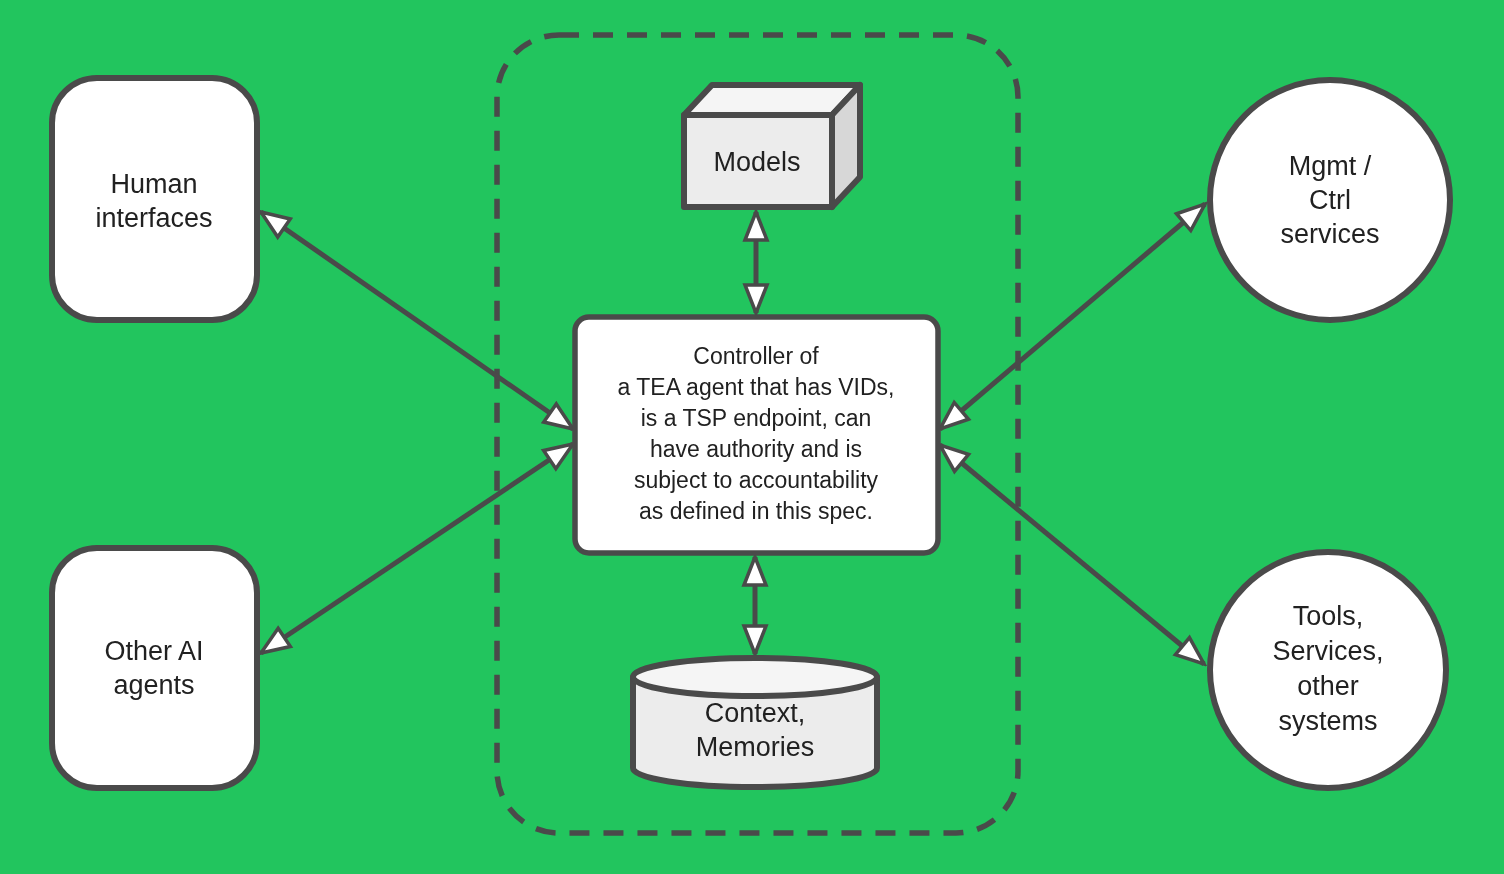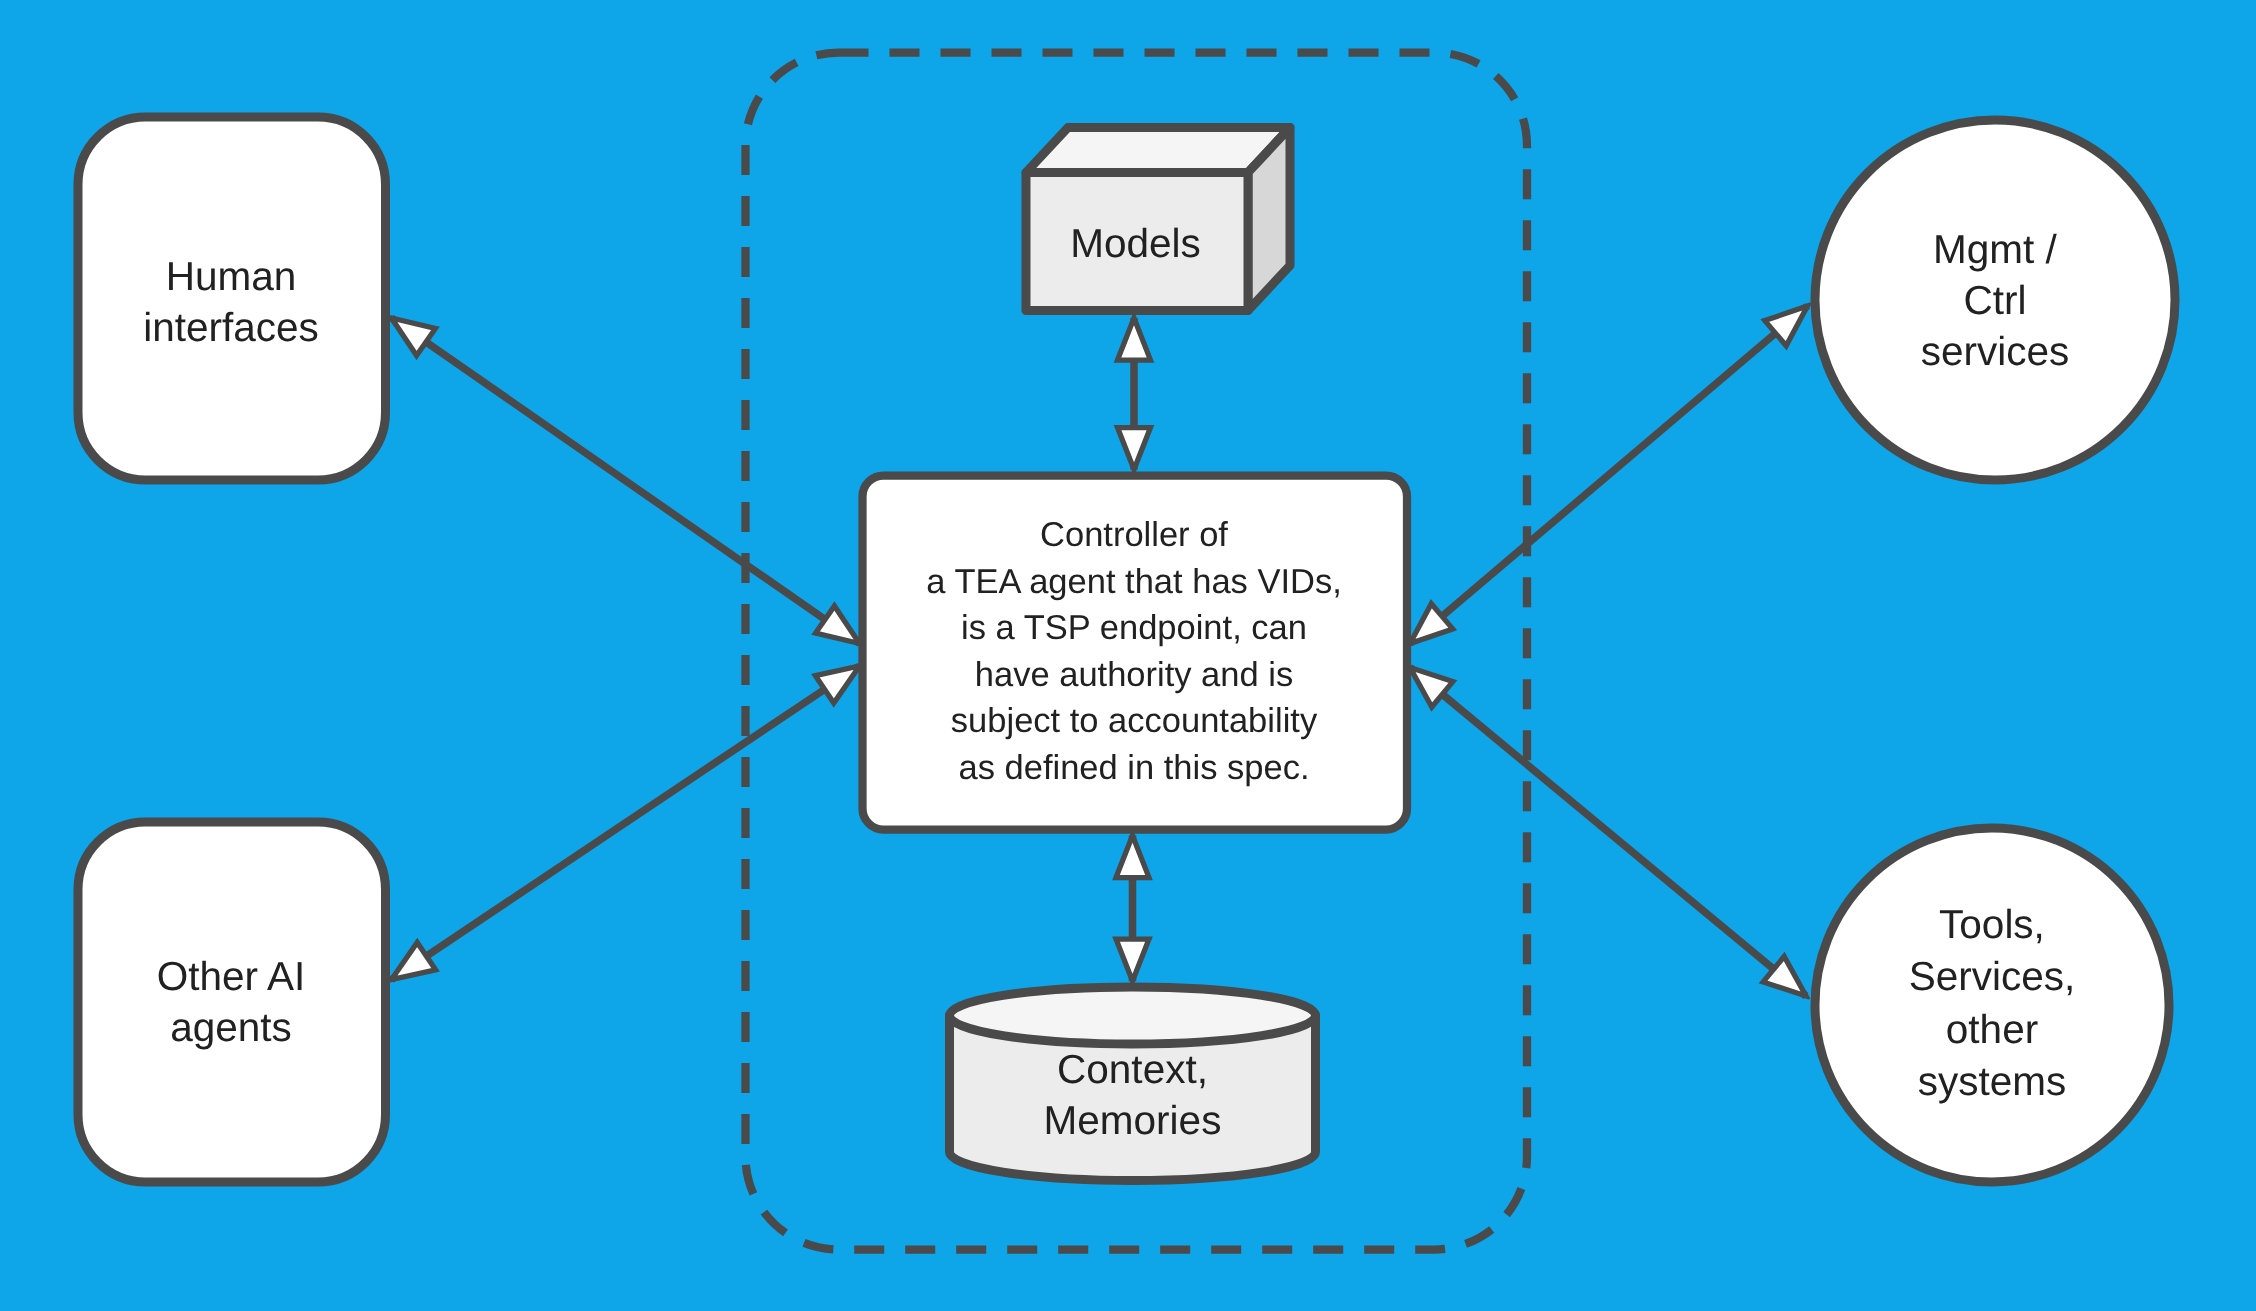--- a/index.html
+++ b/index.html
@@ -4,21 +4,21 @@
 <style>
   html, body {
     margin: 0;
     padding: 0;
     background: #ffffff;
   }
   .stage {
     width: 1504px;
     height: 874px;
     position: relative;
-    background: #0ea5e9;
+    background: #22c55e;
     overflow: hidden;
   }
   svg text {
     font-family: "Liberation Sans", "DejaVu Sans", sans-serif;
     fill: #212121;
     text-anchor: middle;
   }
   .label { font-size: 27px; }
   .body-text { font-size: 23px; }
   .node-outline {

